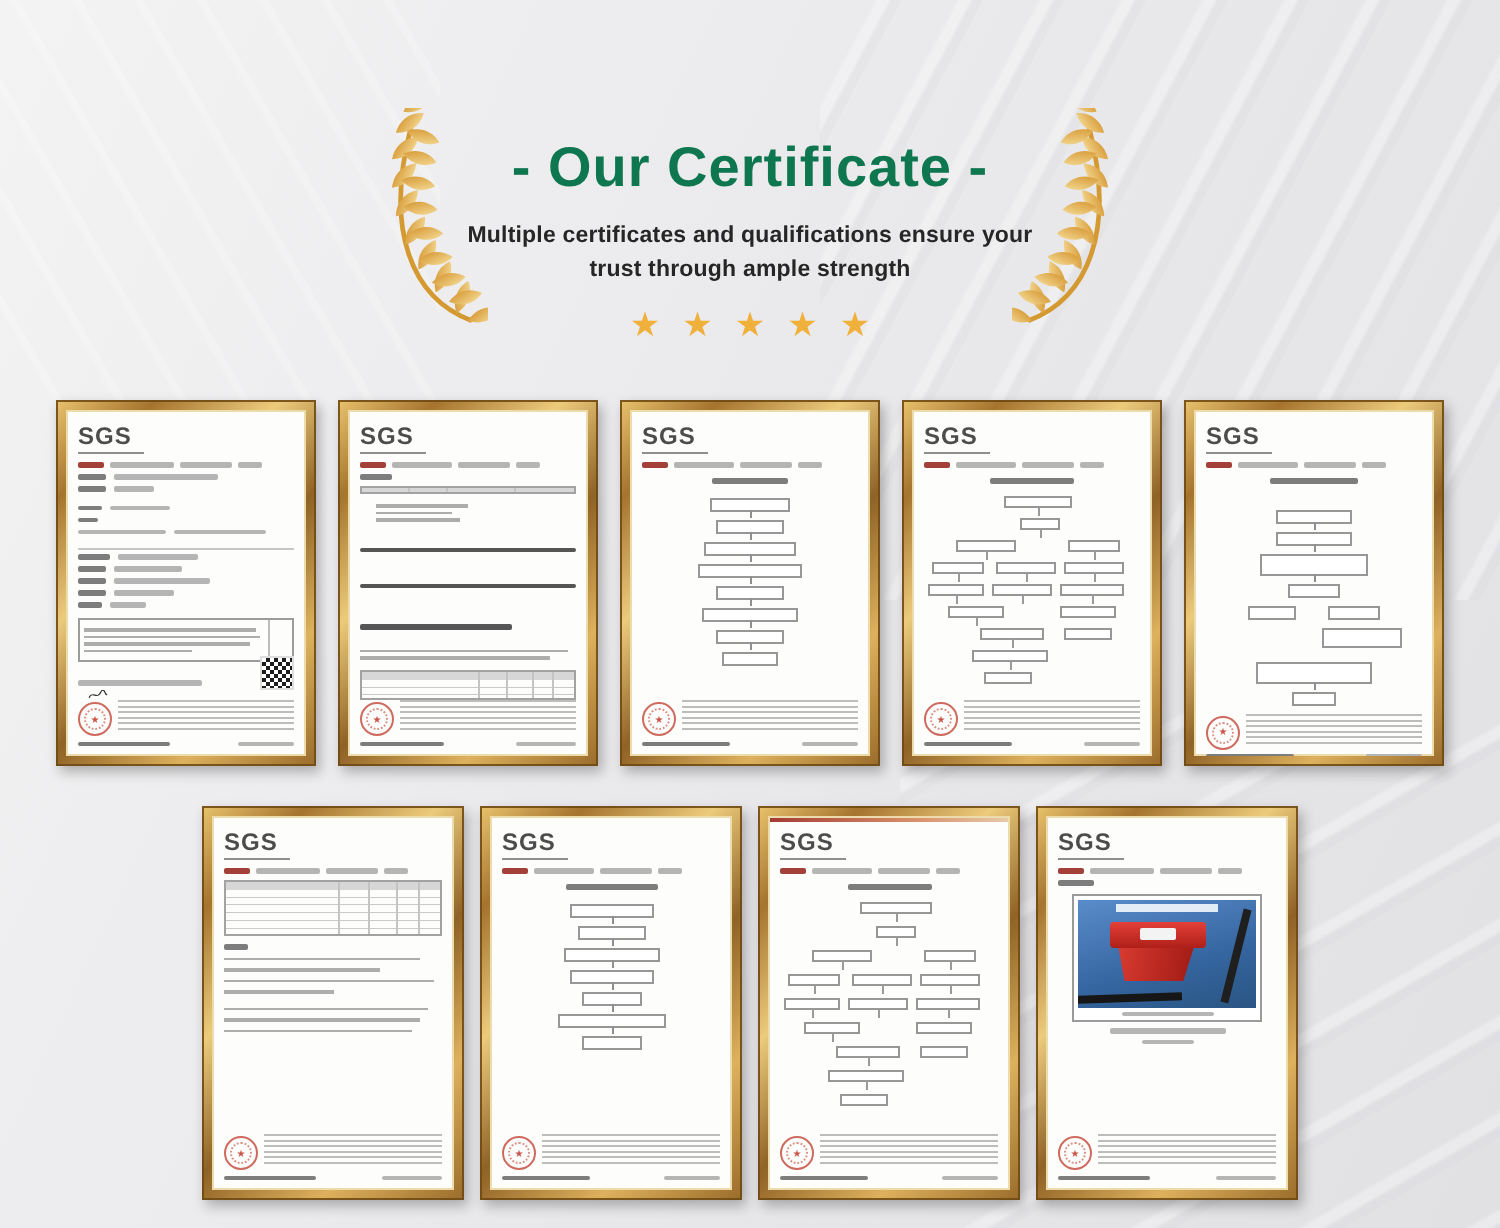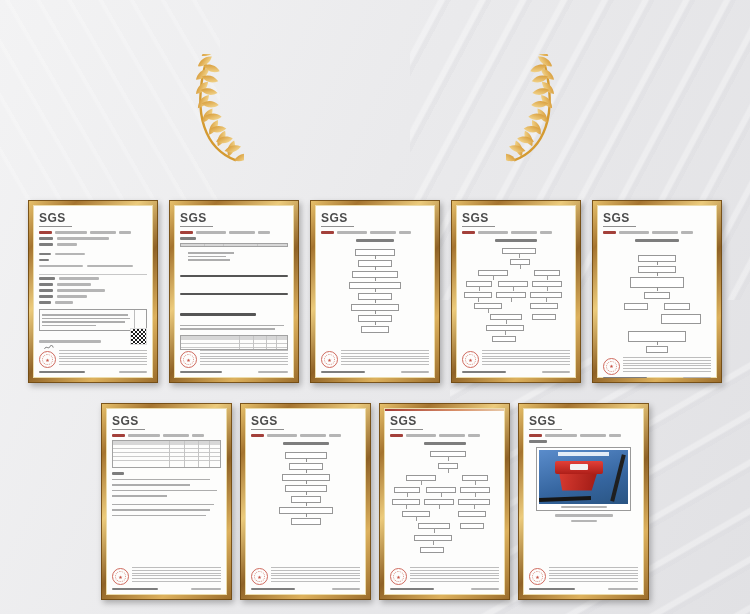--- a/index.html
+++ b/index.html
@@ -155,20 +155,30 @@
       <use href="#leaf" transform="translate(44,52) rotate(-95)"></use>
         <use href="#leaf" transform="translate(50,42) rotate(-45)"></use>
       <use href="#leaf" transform="translate(45,38) rotate(-100)"></use>
         <use href="#leaf" transform="translate(50,27) rotate(-50)"></use>
       <use href="#leaf" transform="translate(44,24) rotate(-105)"></use>
         <use href="#leaf" transform="translate(48,13) rotate(-55)"></use>
       <use href="#leaf" transform="translate(42,12) rotate(-110)"></use>
         <use href="#leaf" transform="translate(44,2) rotate(-60)"></use>
     </g>
   </svg>
+  <div class="hero-center">
+    <h1 class="title">- Our Certificate -</h1>
+    <p class="subtitle">
+      <span>Multiple certificates and qualifications ensure your</span><br>
+      <span>trust through ample strength</span>
+    </p>
+    <div class="stars">
+      <span>★</span><span>★</span><span>★</span><span>★</span><span>★</span>
+    </div>
+  </div>
 </div>
 
 <div class="row row1">
 
   <div class="cert">
     <div class="page">
       <div class="sgs">SGS</div>
       <div class="meta">
         <span class="b red" style="width:13px"></span>
           <span class="b" style="width:32px"></span>

